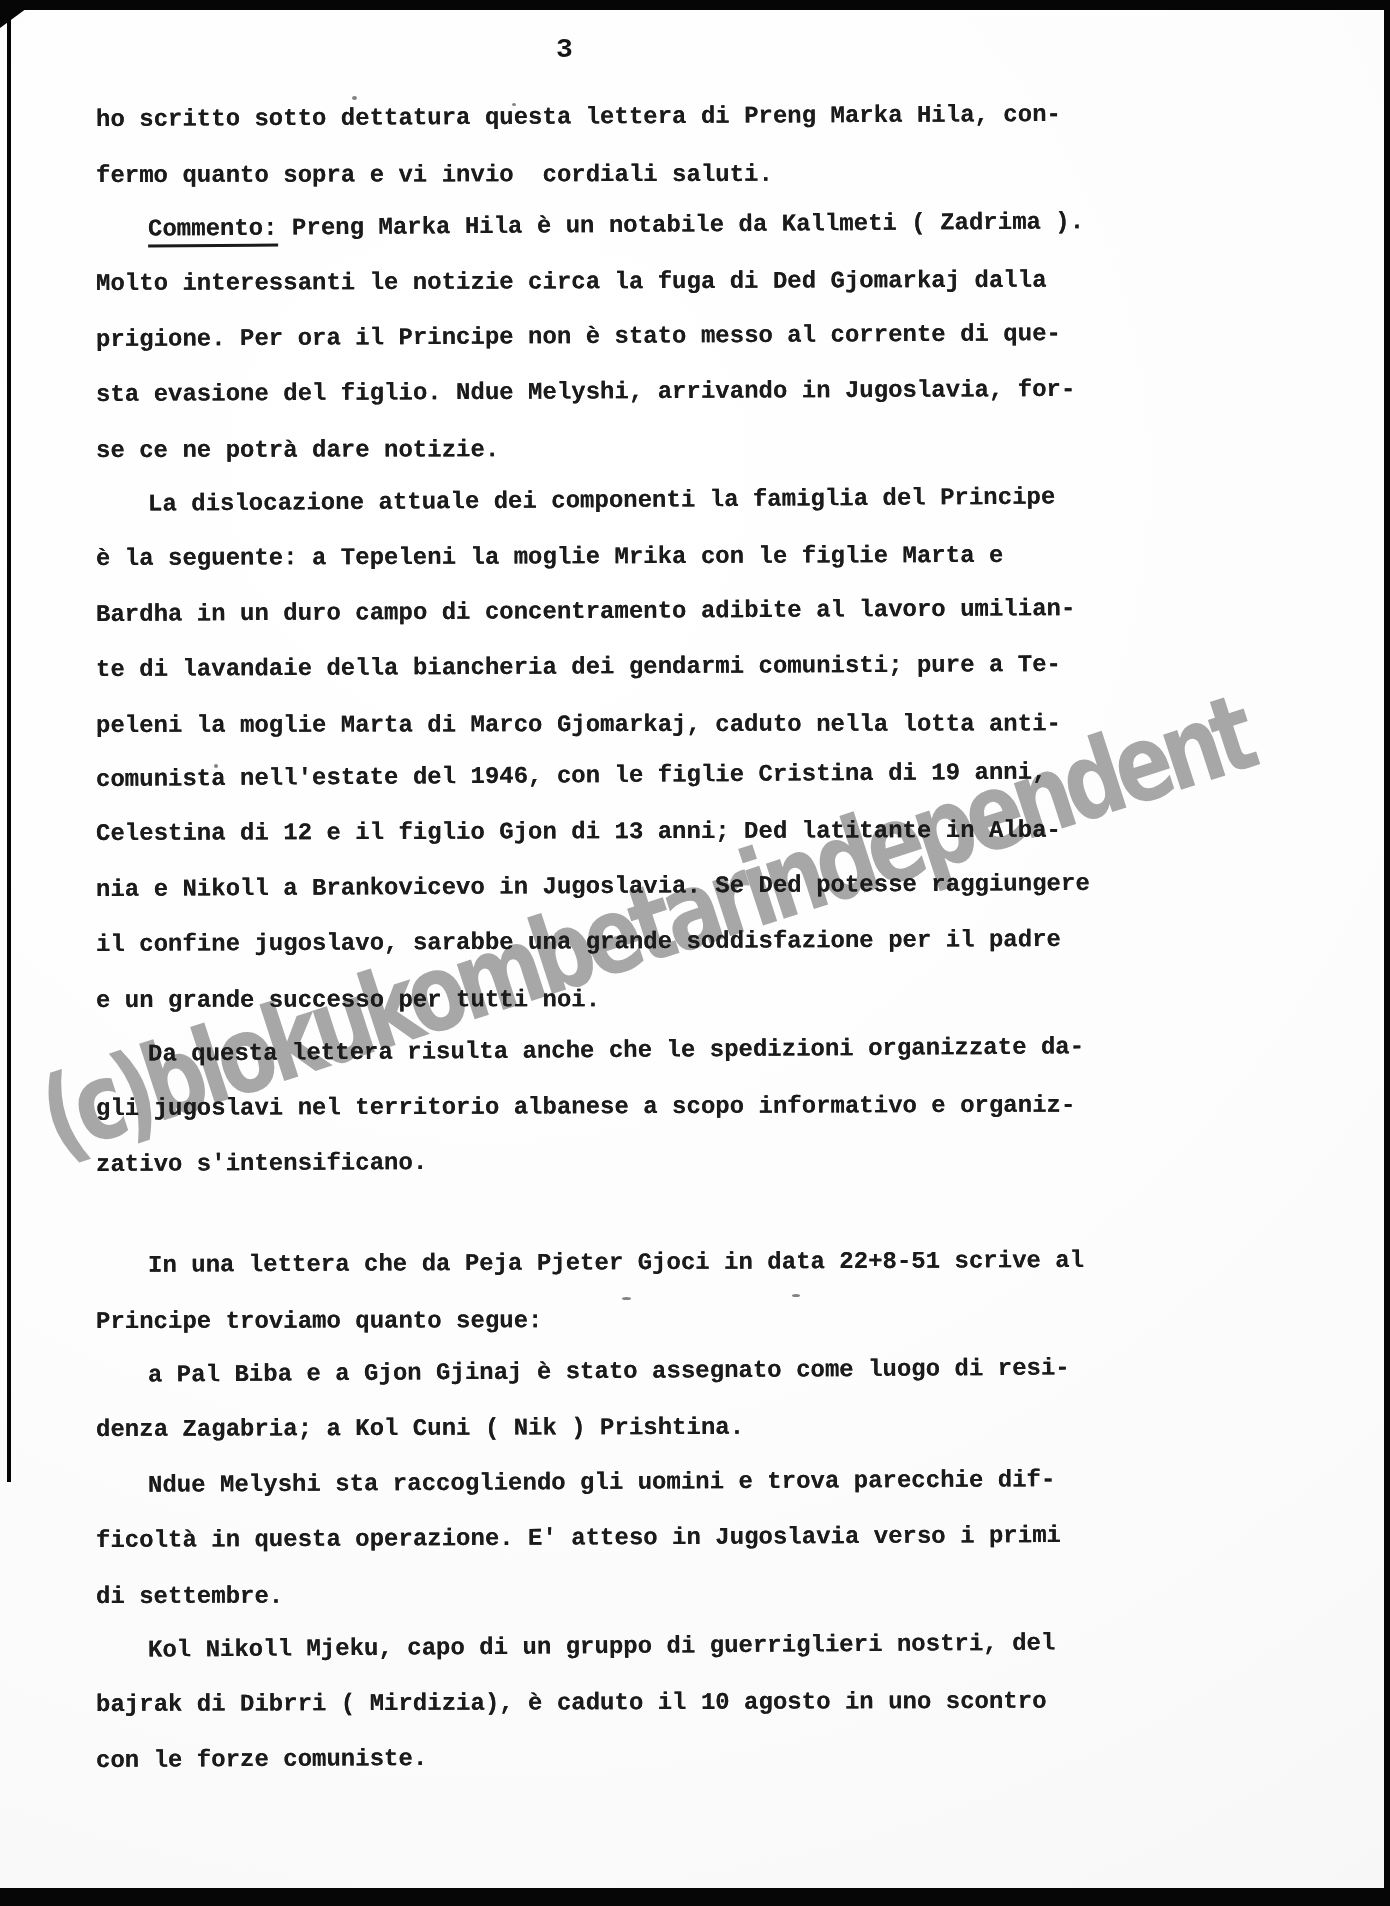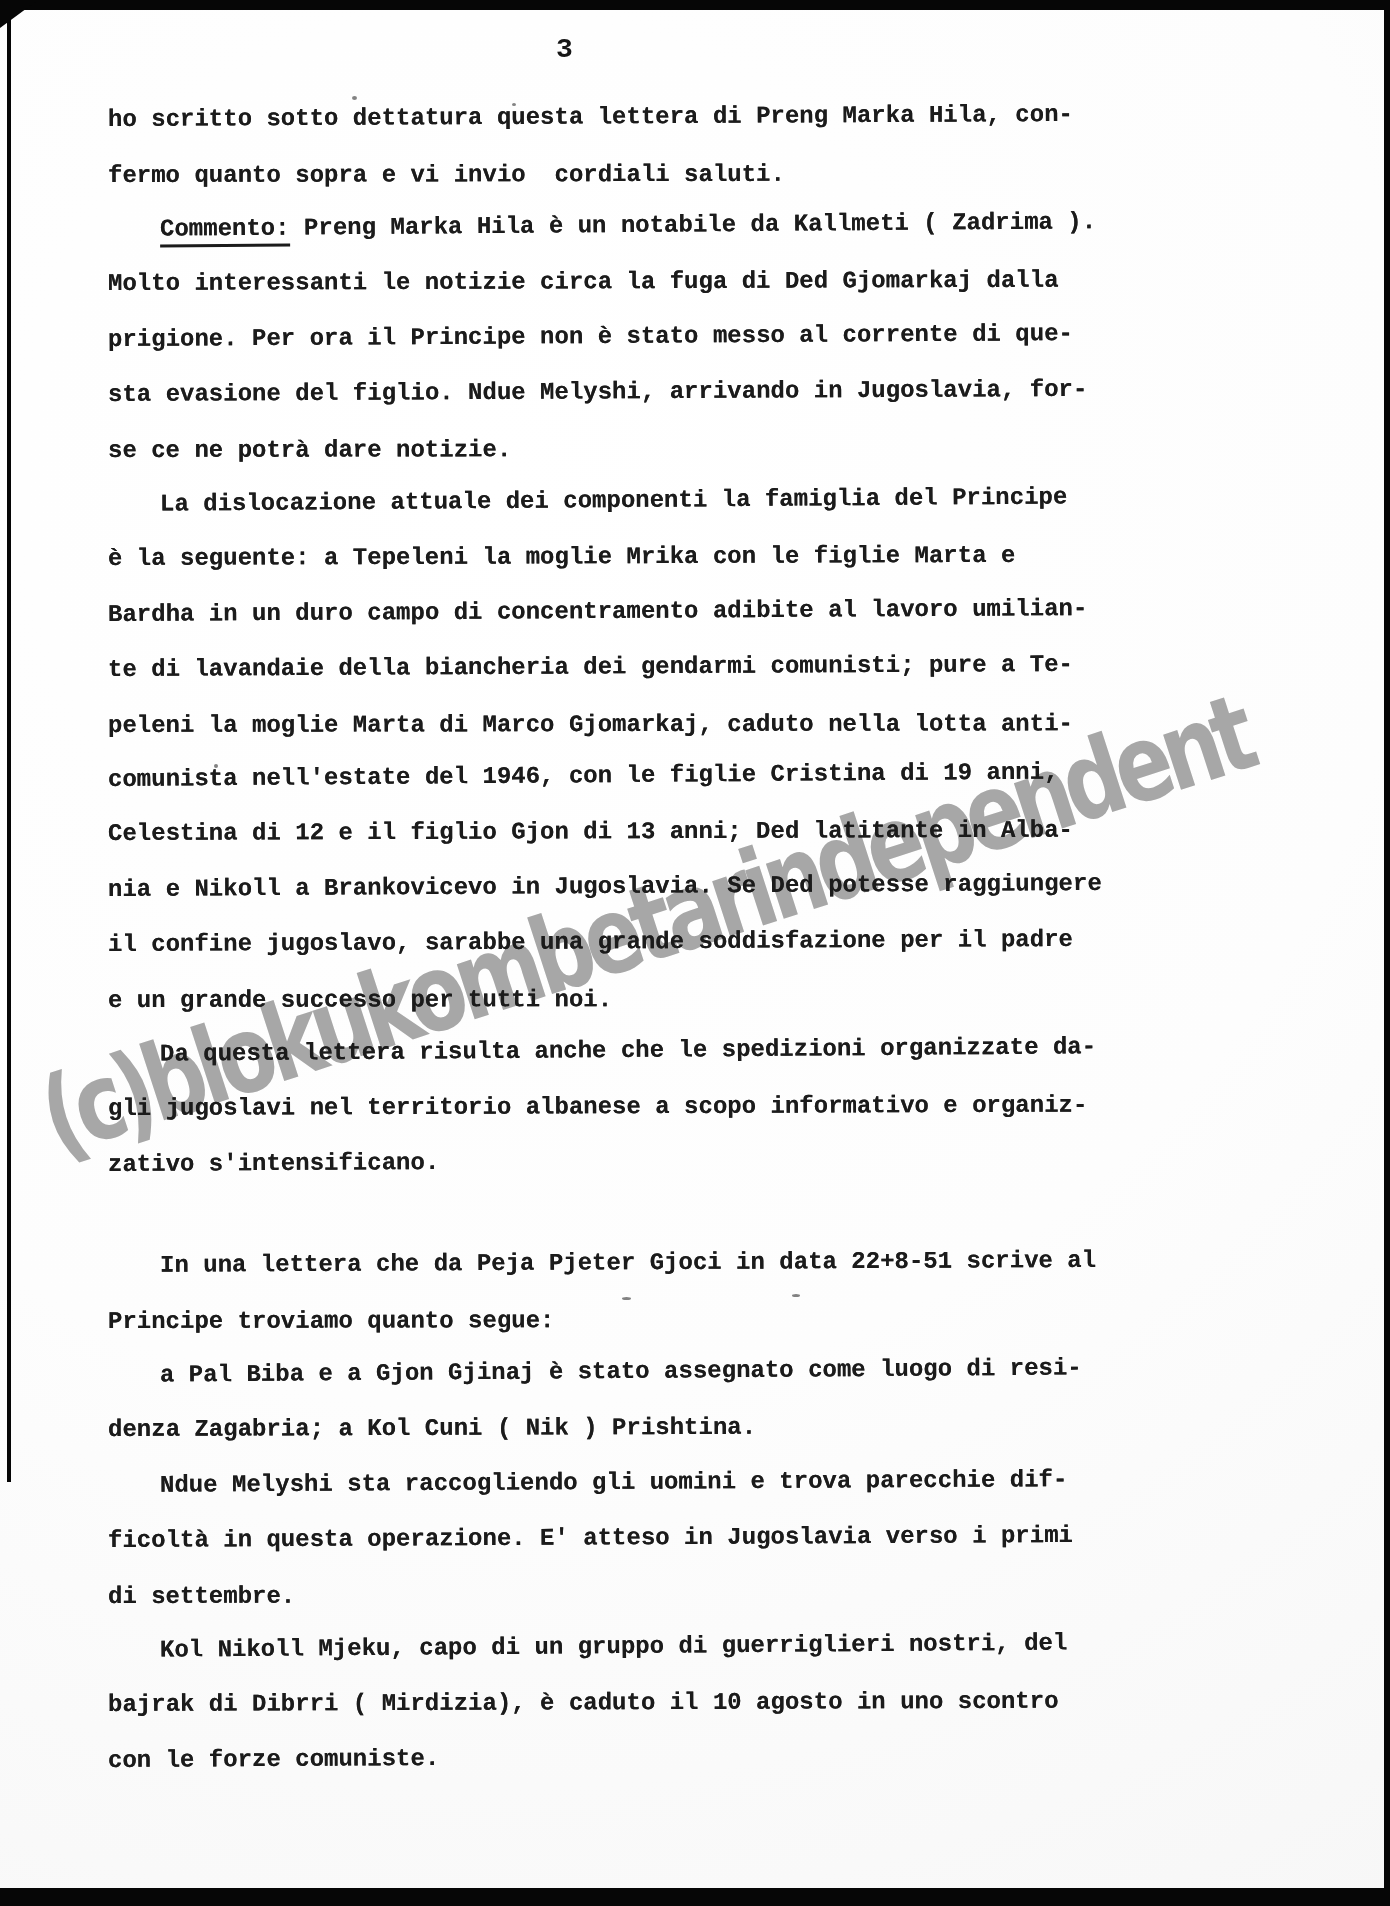--- a/index.html
+++ b/index.html
@@ -27,21 +27,21 @@
     font-size:28px;font-weight:bold;color:#161616;z-index:2;
   }
   .watermark{
     position:absolute;left:26px;top:1062px;z-index:1;
     transform:rotate(-18deg) scaleX(0.8);transform-origin:0 0;
     font-family:"DejaVu Sans","Liberation Sans",sans-serif;
     font-weight:800;font-size:106px;letter-spacing:-9px;
     color:#a7a7a7;white-space:nowrap;user-select:none;
   }
   .doc-body{
-    position:absolute;left:108px;top:92px;width:1180px;z-index:2;
+    position:absolute;left:96px;top:92px;width:1180px;z-index:2;
     font-size:24px;line-height:55px;font-weight:bold;color:#1b1b1b;
     text-shadow:0 0 0.6px rgba(20,20,20,.75);
   }
   .line{white-space:pre;transform-origin:left center;}
   .line.indent{padding-left:52px;}
   .line.gap{margin-top:46px;}
   
   .line:nth-child(5n+1){transform:rotate(-0.3deg);}
   .line:nth-child(5n+2){transform:rotate(-0.1deg) translateY(1px);}
   .line:nth-child(5n+3){transform:rotate(-0.45deg);}

